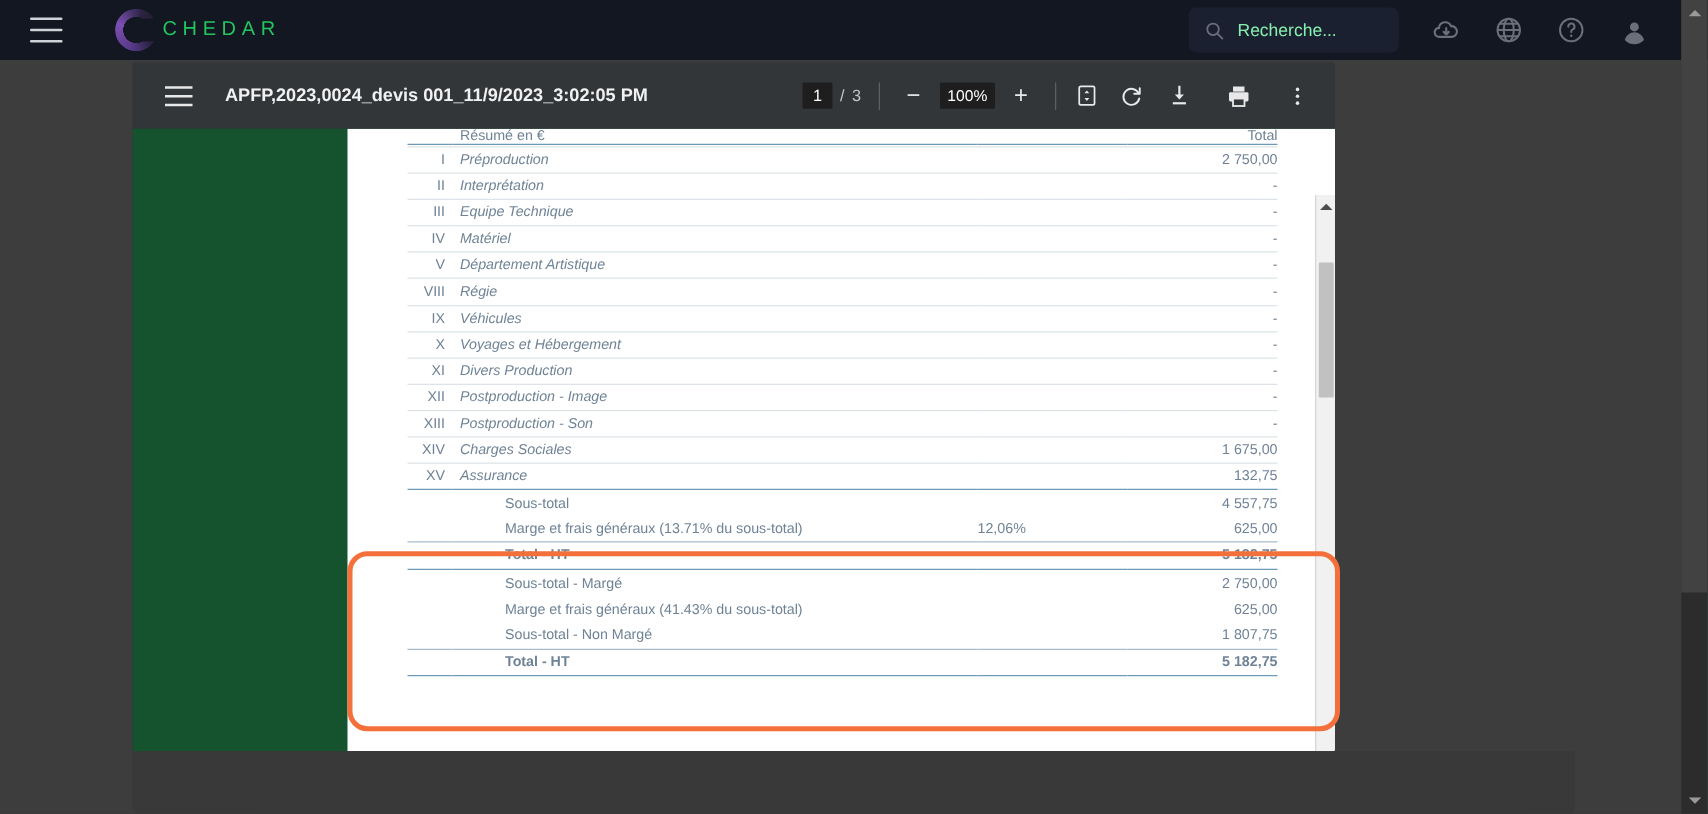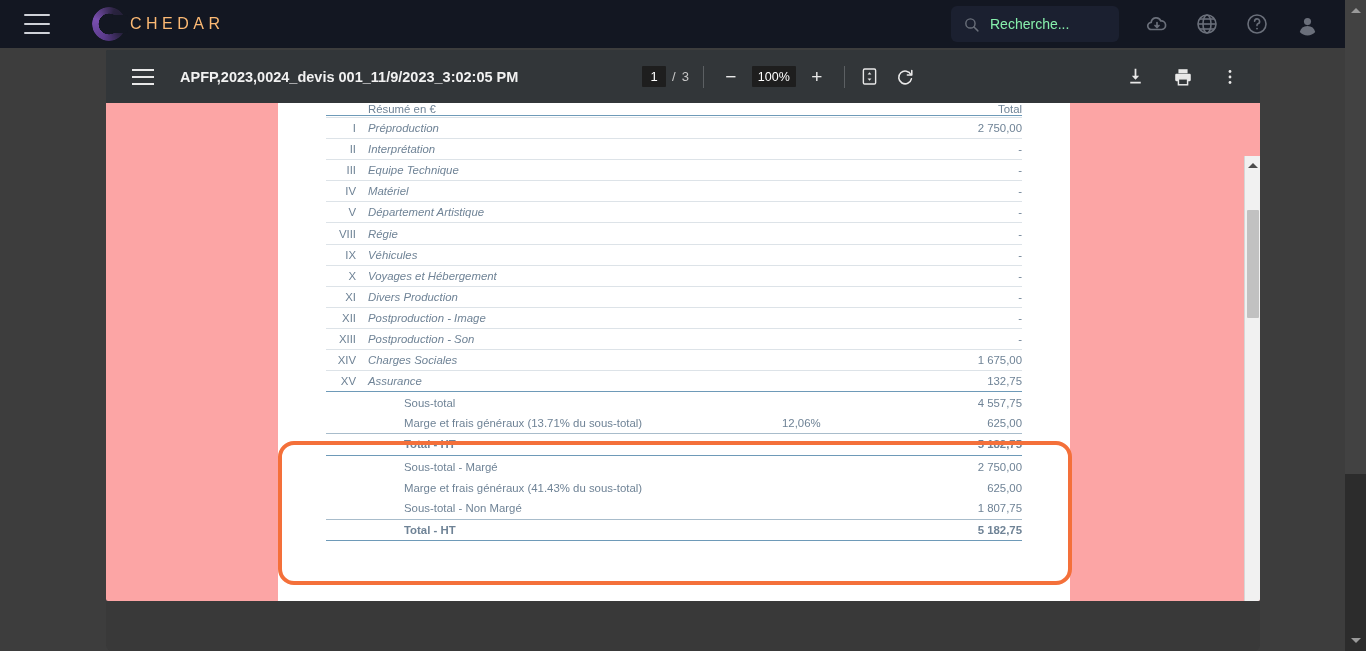--- a/index.html
+++ b/index.html
@@ -27,35 +27,35 @@
     position: absolute; inset: 0; border-radius: 50%;
     background: conic-gradient(from 200deg, #5b3b8c, #7a4fb0, #2a2340, #1b1b2b, #5b3b8c);
     -webkit-mask: radial-gradient(circle at 50% 50%, transparent 43%, #000 44%);
             mask: radial-gradient(circle at 50% 50%, transparent 43%, #000 44%);
   }
   .logo-mark .gap {
     position: absolute; right: -2px; top: 8px; width: 16px; height: 18px;
     background: #131722; border-radius: 3px;
   }
   .logo-text {
-    margin-left: 4px; color: #fdba74; font-size: 16px; letter-spacing: 4.5px; font-weight: 500;
+    margin-left: 4px; color: #22c55e; font-size: 16px; letter-spacing: 4.5px; font-weight: 500;
   }
   .appbar-right {
     margin-left: auto; display: flex; align-items: center; gap: 26px; margin-right: 46px;
   }
   .searchbox {
     width: 168px; height: 36px; background: #1b2030; border-radius: 6px;
     display: flex; align-items: center; padding: 0 12px; gap: 10px; cursor: text;
   }
   .searchbox .ph { color: #86efac; font-size: 14px; }
   .ic { color: #6a6f7a; display: flex; align-items: center; justify-content: center; cursor: pointer; }
 
   
   .viewer {
-    position: absolute; left: 106px; top: 50px; width: 1154px; height: 551px;
+    position: absolute; left: 106px; top: 50px; width: 962px; height: 551px;
     background: #323639; border-radius: 2px; overflow: hidden;
   }
   .pdf-toolbar {
     position: relative; height: 53px; background: #323639;
     display: flex; align-items: center; color: #e8e8e8;
   }
   .pdf-hamburger {
     width: 22px; height: 16px; margin-left: 26px;
     display: flex; flex-direction: column; justify-content: space-between; cursor: pointer;
   }
@@ -82,21 +82,21 @@
     min-width: 44px; height: 21px; background: #1e1e1e; color: #fff; font-size: 12.5px;
     display: flex; align-items: center; justify-content: center; border-radius: 1px; margin: 0 8px;
   }
   .pdf-right {
     position: absolute; right: 20px; top: 0; height: 53px;
     display: flex; align-items: center; gap: 26px;
   }
 
   
   .doc-area {
-    position: relative; height: 498px; background: #fca5a5; overflow: hidden;
+    position: relative; height: 498px; background: #14532d; overflow: hidden;
   }
   .page {
     position: absolute; left: 172px; top: 0; width: 792px; height: 498px; background: #fff;
   }
   .sheet { position: relative; padding: 0 48px 0 48px; }
 
   table.summary { width: 100%; border-collapse: collapse; }
   table.summary td { font-size: 11.4px; color: #6f8396; padding: 0; }
 
   .hdr td {

